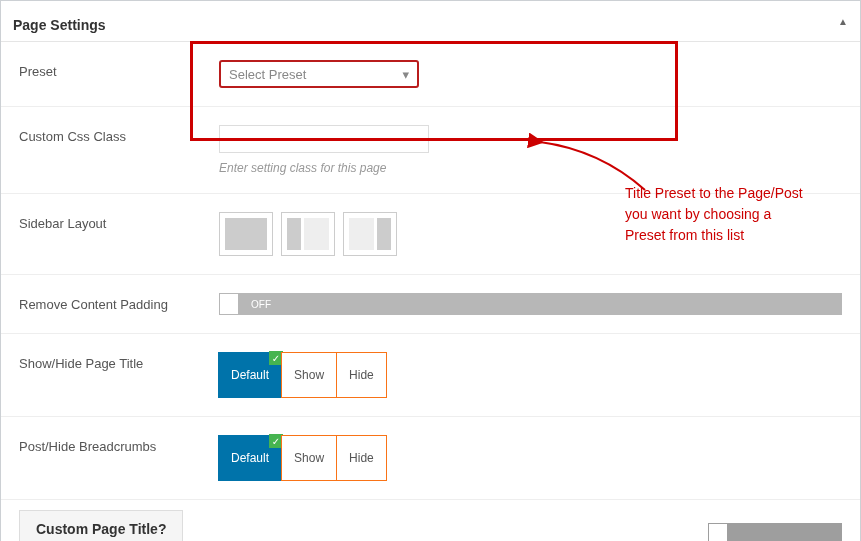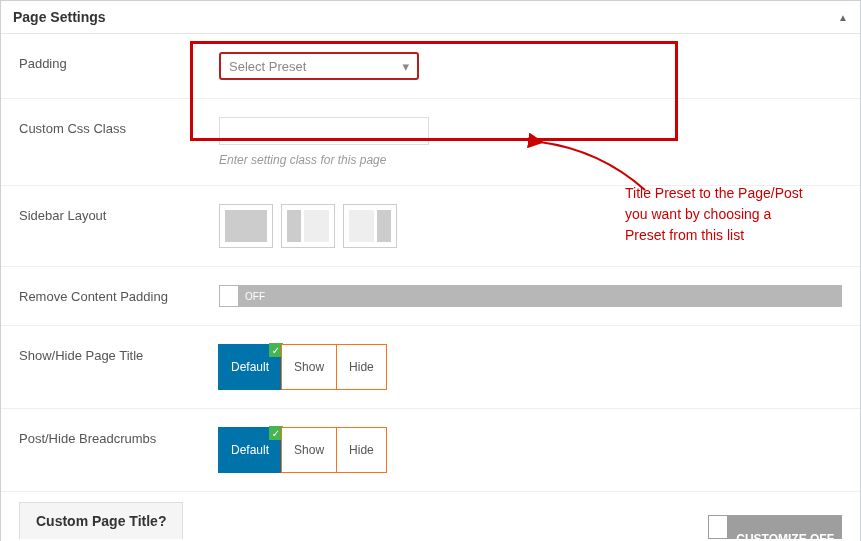--- a/index.html
+++ b/index.html
@@ -21,20 +21,21 @@
   display: flex;
   align-items: center;
   justify-content: space-between;
   padding: 8px 12px;
   border-bottom: 1px solid #e5e5e5;
 }
 .panel-title {
   font-size: 14px;
   font-weight: 600;
   color: #333;
+  margin-top: 8px;
 }
 .collapse-icon {
   color: #666;
   font-size: 10px;
 }
 .panel-body { padding: 0; }
 .field-row {
   display: flex;
   align-items: flex-start;
   padding: 18px 18px;
@@ -136,21 +137,21 @@
 .toggle-off .knob {
   width: 20px;
   height: 22px;
   background: #fff;
   border:1px solid #b7b7b7;
 }
 .toggle-off .lbl {
   color: #fff;
   font-size: 10px;
   font-weight: normal;
-  padding: 0 6px;
+  padding: 0 12px;
 }
 .btn-group { display: flex; }
 .btn-seg {
   border: 1px solid #f97316;
   padding: 15px 12px;
   font-size: 12px;
   cursor: pointer;
   background: #fff;
   margin-left: -1px;
   position: relative;
@@ -215,21 +216,21 @@
 
 <div class="panel">
   <div class="panel-head">
     <span class="panel-title">Page Settings</span>
     <span class="collapse-icon">▲</span>
   </div>
 
   <div class="panel-body">
 
     <div class="field-row">
-      <div class="field-label">Padding</div>
+      <div class="field-label">Preset</div>
       <div class="field-content">
         <div class="select-box">
           <span>Select Preset</span>
           <span>▾</span>
         </div>
       </div>
     </div>
 
     <div class="field-row">
       <div class="field-label">Custom Css Class</div>

